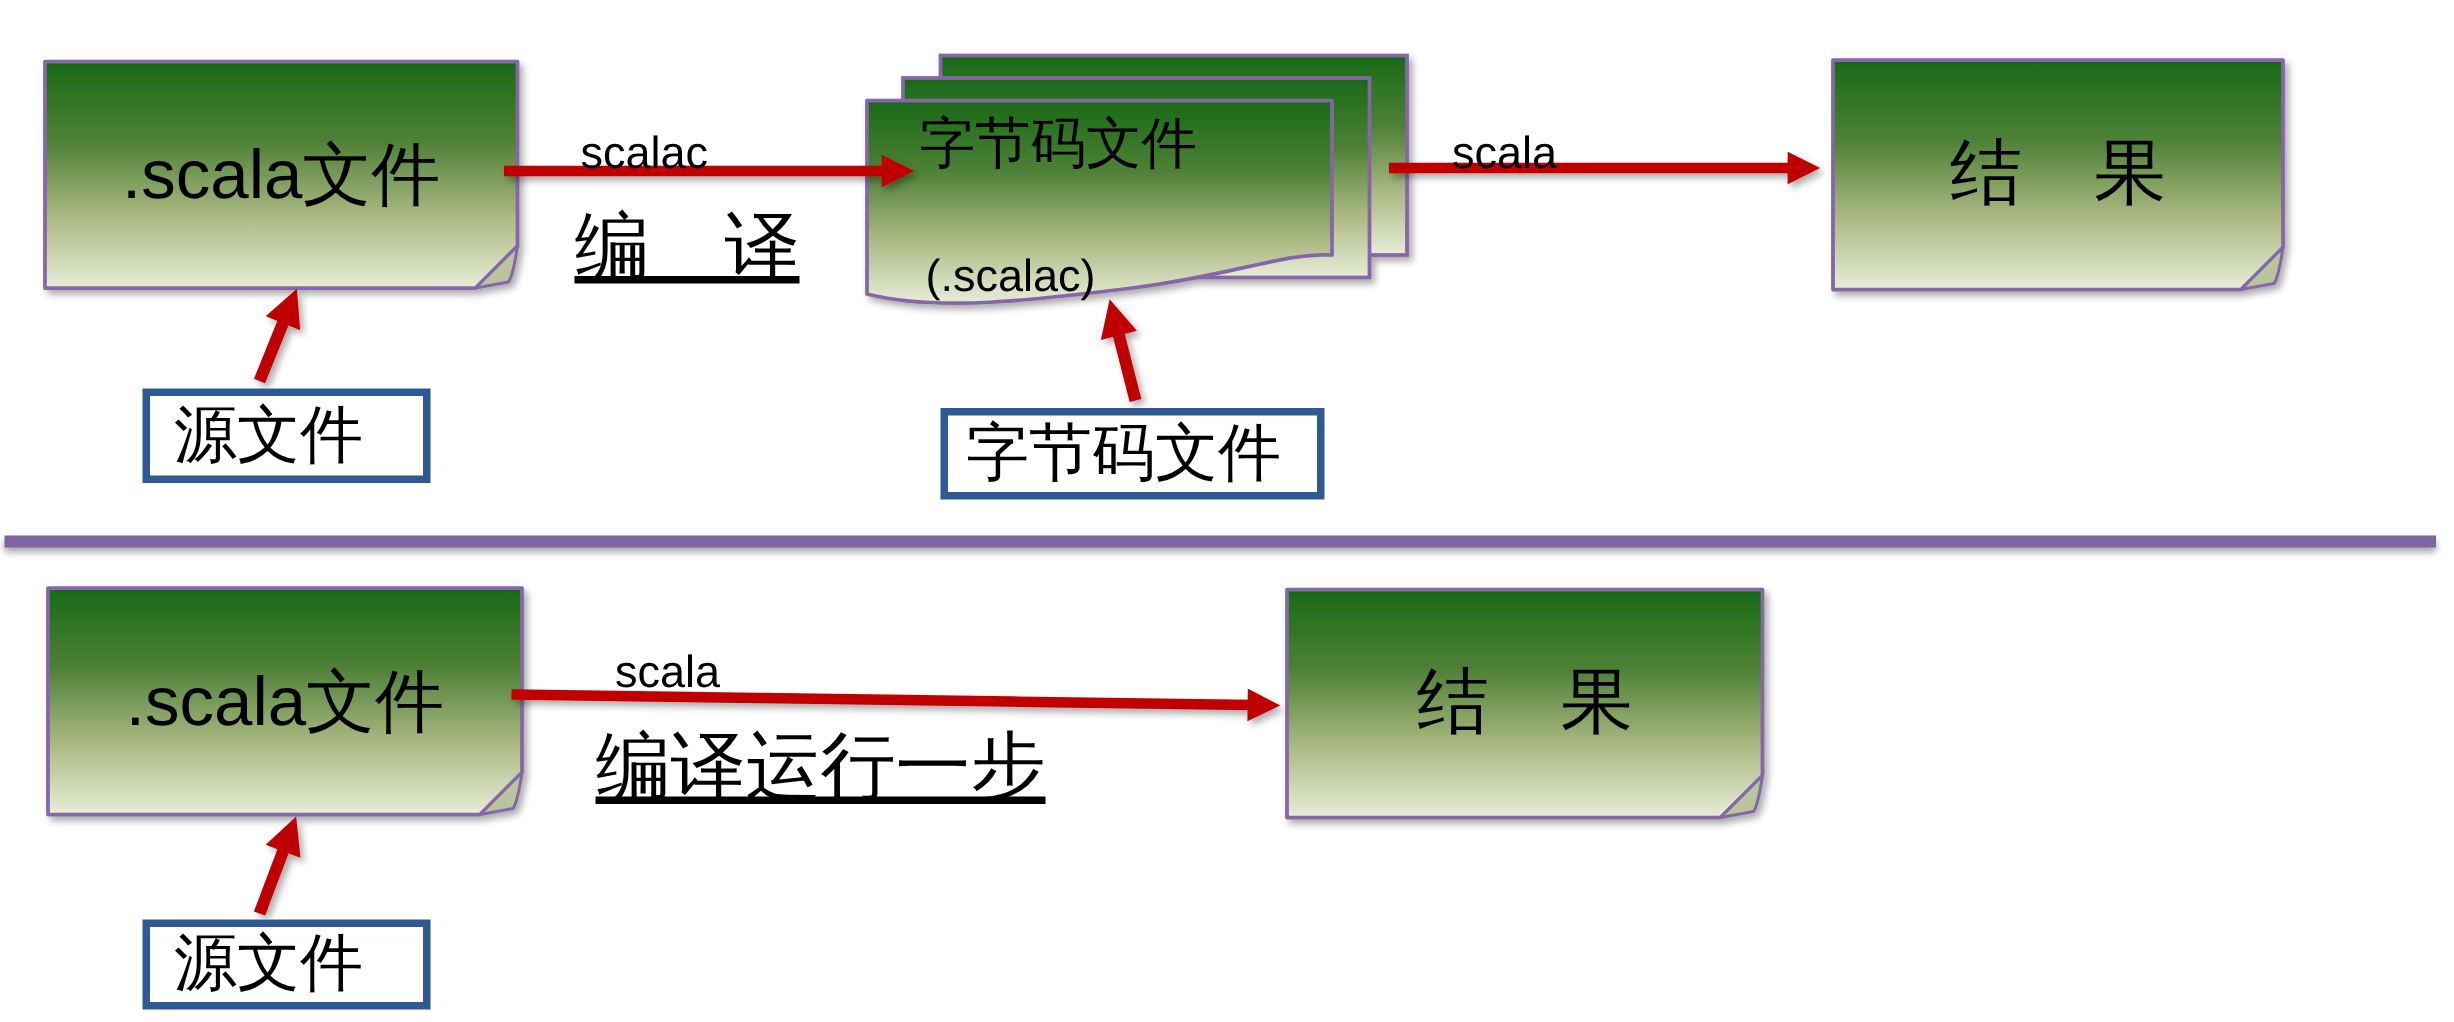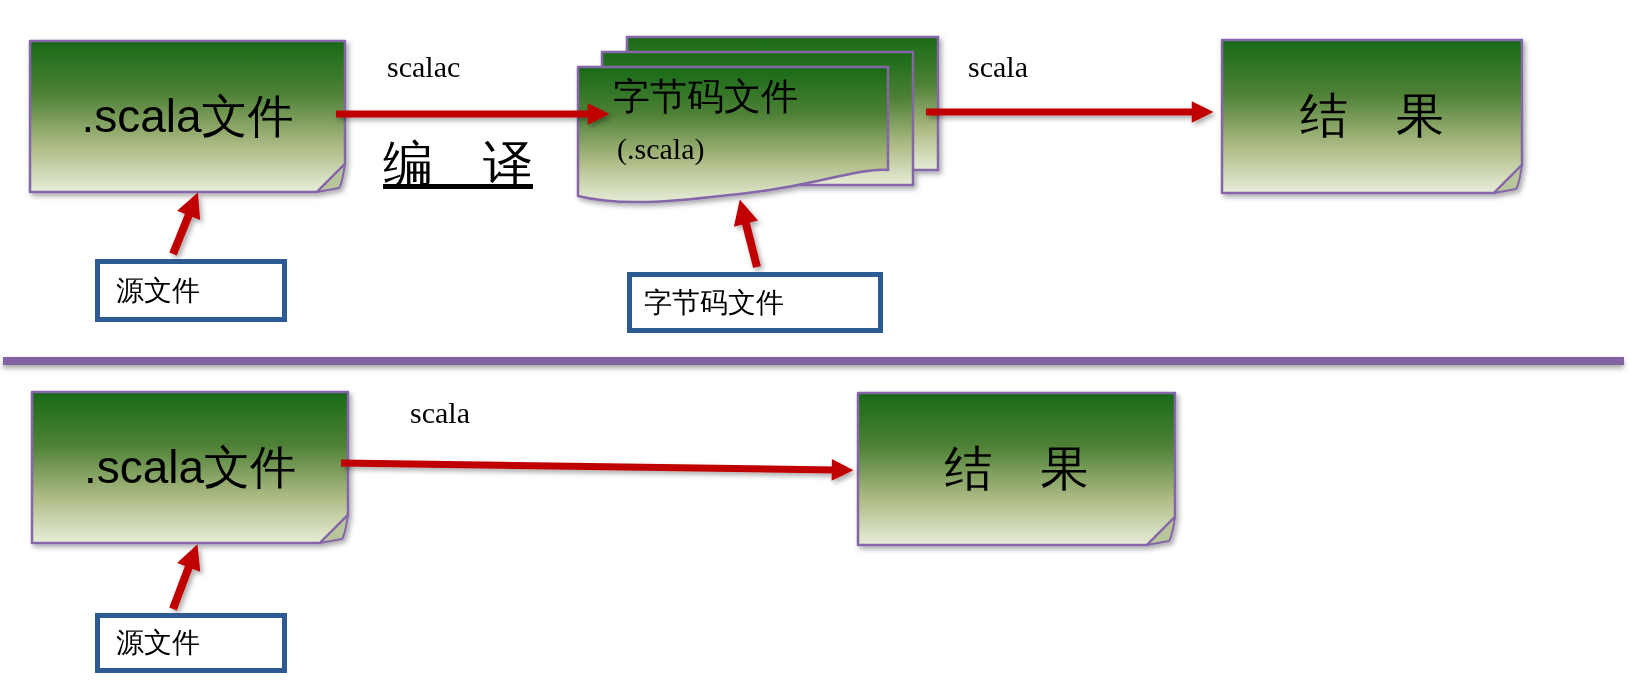--- a/index.html
+++ b/index.html
@@ -1,29 +1,29 @@
 <!DOCTYPE html>
 <html><head>
 <meta charset="utf-8">
 <style>
   html,body{margin:0;padding:0;background:#fff;}
   #stage{position:relative;width:1636px;height:681px;background:#fff;overflow:hidden;
          font-family:"Liberation Sans","DejaVu Sans",sans-serif;color:#000;}
   .abs{position:absolute;}
   svg.layer{position:absolute;left:0;top:0;}
   .serif-cjk{font-family:"Liberation Serif","DejaVu Serif",serif;}
-  .sans{font-family:Liberation Serif, serif;}
+  .sans{font-family:Liberation Sans, sans-serif;margin-top:36px;}
   .note-label{display:flex;align-items:center;justify-content:center;text-align:right;
               font-size:46px;line-height:1.1;}
   .big-action{font-size:50px;line-height:1;text-decoration:underline;}
   .cmd{font-size:30px;line-height:1;}
   .card-title{font-size:37px;line-height:1;}
   .card-sub{font-size:30px;line-height:1;}
   .callout{box-sizing:border-box;background:#ffffff;border:5px solid #2e5a94;
-           display:flex;align-items:center;font-size:28px;line-height:1;}
+           display:flex;align-items:center;font-size:42px;line-height:1;}
   .divider{background:#8064a2;box-shadow:0 3px 5px rgba(90,90,90,.55);}
 </style>
 </head>
 <body>
 
 <div id="stage">
 
   <svg class="layer" width="1636" height="681" viewBox="0 0 1636 681">
     <defs>
       <linearGradient id="noteGrad" x1="0" y1="0" x2="0" y2="1">
@@ -79,33 +79,34 @@
   <div class="abs divider" style="left:3px;top:357px;width:1621px;height:8px;"></div>
 
   <div class="abs note-label" style="left:30px;top:41px;width:315px;height:151px;">.scala文件</div>
 
   <div class="abs cmd sans" style="left:387px;top:52px;">scalac</div>
 
   <div class="abs big-action serif-cjk" style="left:383px;top:139px;">编　译</div>
 
   <div class="abs card-title serif-cjk" style="left:613px;top:78px;">字节码文件</div>
 
-  <div class="abs card-sub sans" style="left:617px;top:134px;">(.scala)</div>
+  <div class="abs card-sub sans" style="left:617px;top:134px;">(.scalac)</div>
 
   <div class="abs cmd sans" style="left:968px;top:52px;">scala</div>
 
 
   <div class="abs note-label serif-cjk" style="left:1222px;top:40px;width:300px;height:153px;font-size:48px;">结　果</div>
 
   <div class="abs callout serif-cjk" style="left:95px;top:259px;width:192px;height:63px;padding-left:16px;">源文件</div>
 
   <div class="abs callout serif-cjk" style="left:627px;top:272px;width:256px;height:61px;padding-left:12px;">字节码文件</div>
 
   <div class="abs note-label" style="left:32px;top:392px;width:316px;height:151px;">.scala文件</div>
 
   <div class="abs cmd sans" style="left:410px;top:398px;">scala</div>
 
+  <div class="abs big-action serif-cjk" style="left:397px;top:486px;">编译运行一步</div>
 
   <div class="abs note-label serif-cjk" style="left:858px;top:393px;width:317px;height:152px;font-size:48px;">结　果</div>
 
   <div class="abs callout serif-cjk" style="left:95px;top:613px;width:192px;height:60px;padding-left:16px;">源文件</div>
 
 </div>
 
 </body></html>

